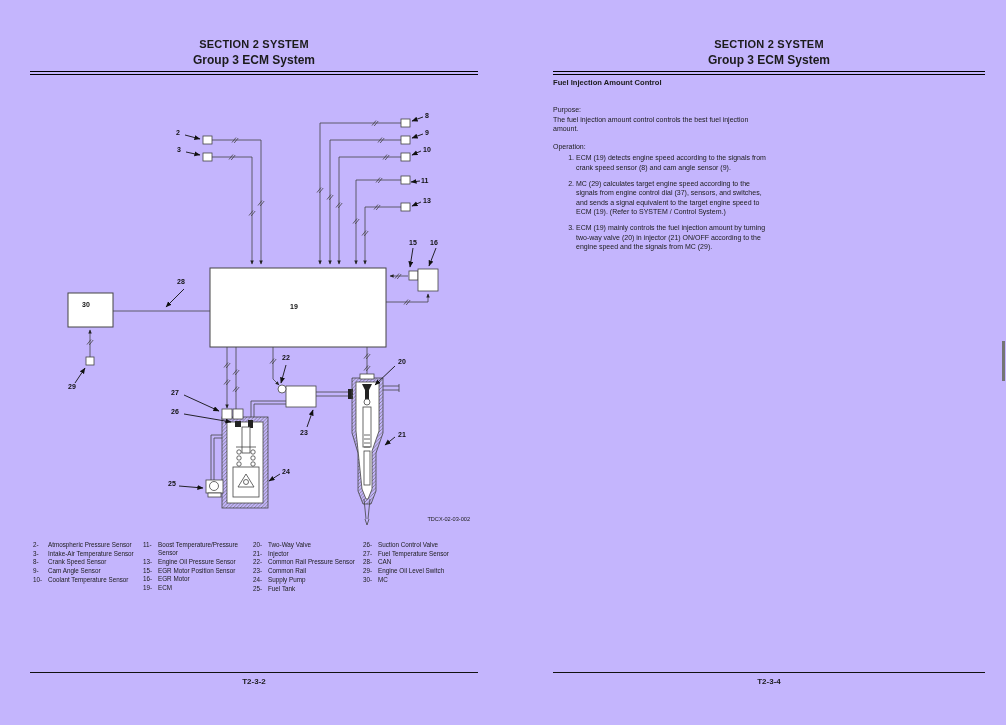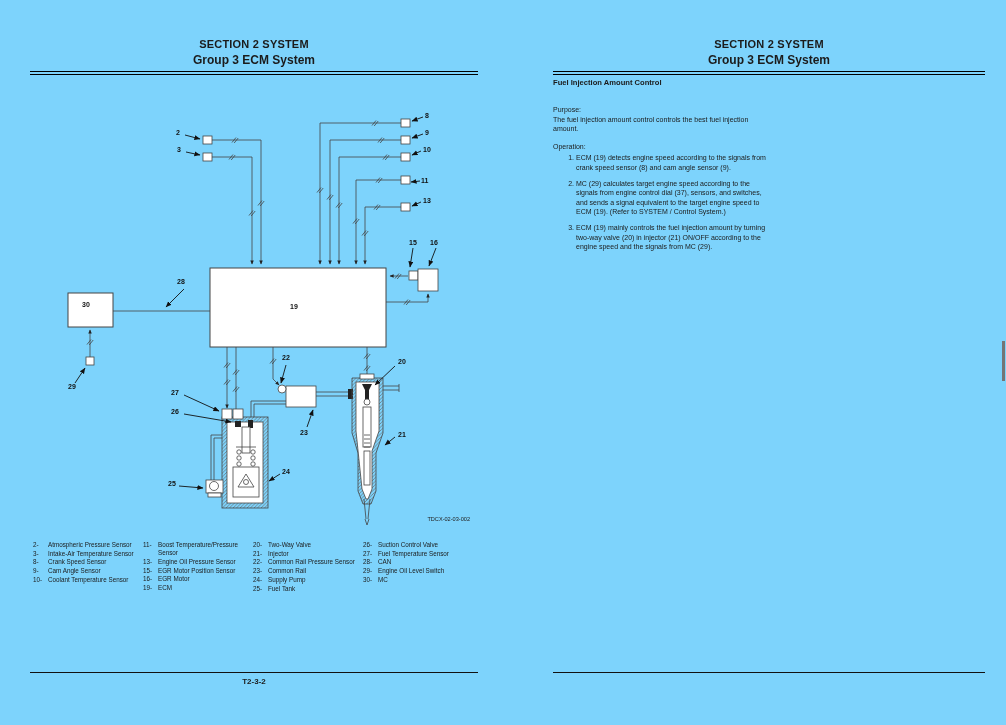--- a/index.html
+++ b/index.html
@@ -1,17 +1,17 @@
 <!DOCTYPE html>
 <html><head>
 <meta charset="utf-8">
 <style>
   html,body{margin:0;padding:0;background:#e8e8e8;}
   .sheet{
-    position:relative;width:1006px;height:725px;background:#7dd3fc;
+    position:relative;width:1006px;height:725px;background:#c4b5fd;
     font-family:"Liberation Sans", sans-serif;color:#1b1b1b;overflow:hidden;
   }
   
   .hdr{position:absolute;text-align:center;}
   .hdr .sec{font-size:11px;font-weight:bold;letter-spacing:.2px;}
   .hdr .grp{font-size:12px;font-weight:bold;margin-top:3px;}
   .dbl-rule{position:absolute;height:2px;border-top:1.6px solid #000;border-bottom:.8px solid #000;}
   
   .foot-rule{position:absolute;border-top:1px solid #111;}
   .page-num{position:absolute;text-align:center;font-size:8px;font-weight:bold;}
@@ -348,15 +348,16 @@
     <p class="ptext">The fuel injection amount control controls the best fuel injection amount.</p>
     <p class="olabel">Operation:</p>
     <ol class="ops">
       <li><span>ECM (19) detects engine speed according to the signals from crank speed sensor (8) and cam angle sensor (9).</span></li>
       <li><span>MC (29) calculates target engine speed according to the signals from engine control dial (37), sensors, and switches, and sends a signal equivalent to the target engine speed to ECM (19). (Refer to SYSTEM / Control System.)</span></li>
       <li><span>ECM (19) mainly controls the fuel injection amount by turning two-way valve (20) in injector (21) ON/OFF according to the engine speed and the signals from MC (29).</span></li>
     </ol>
   </div>
 
   <div class="foot-rule" style="left:553px;top:672px;width:432px;"></div>
+  <div class="page-num" style="left:553px;top:677px;width:432px;">T2-3-4</div>
 
   <div class="edge-tab"></div>
 </div>
 
 </body></html>

